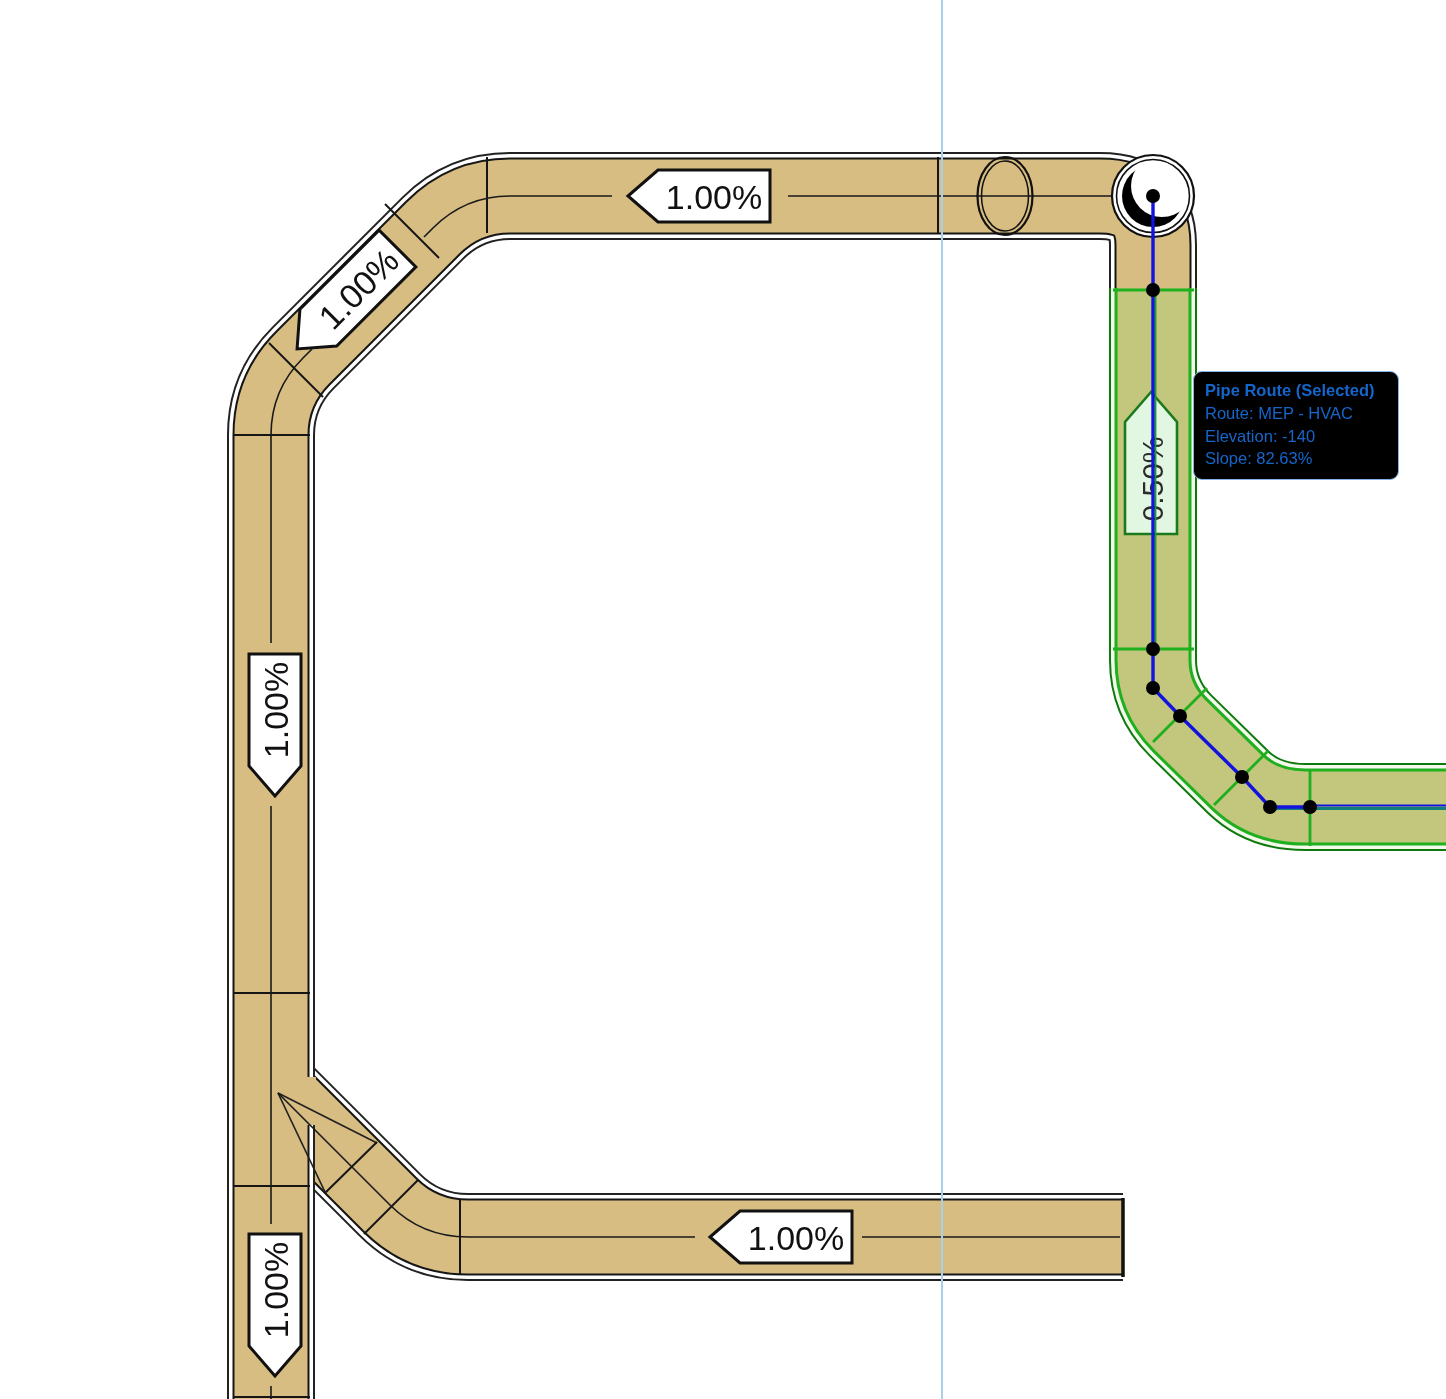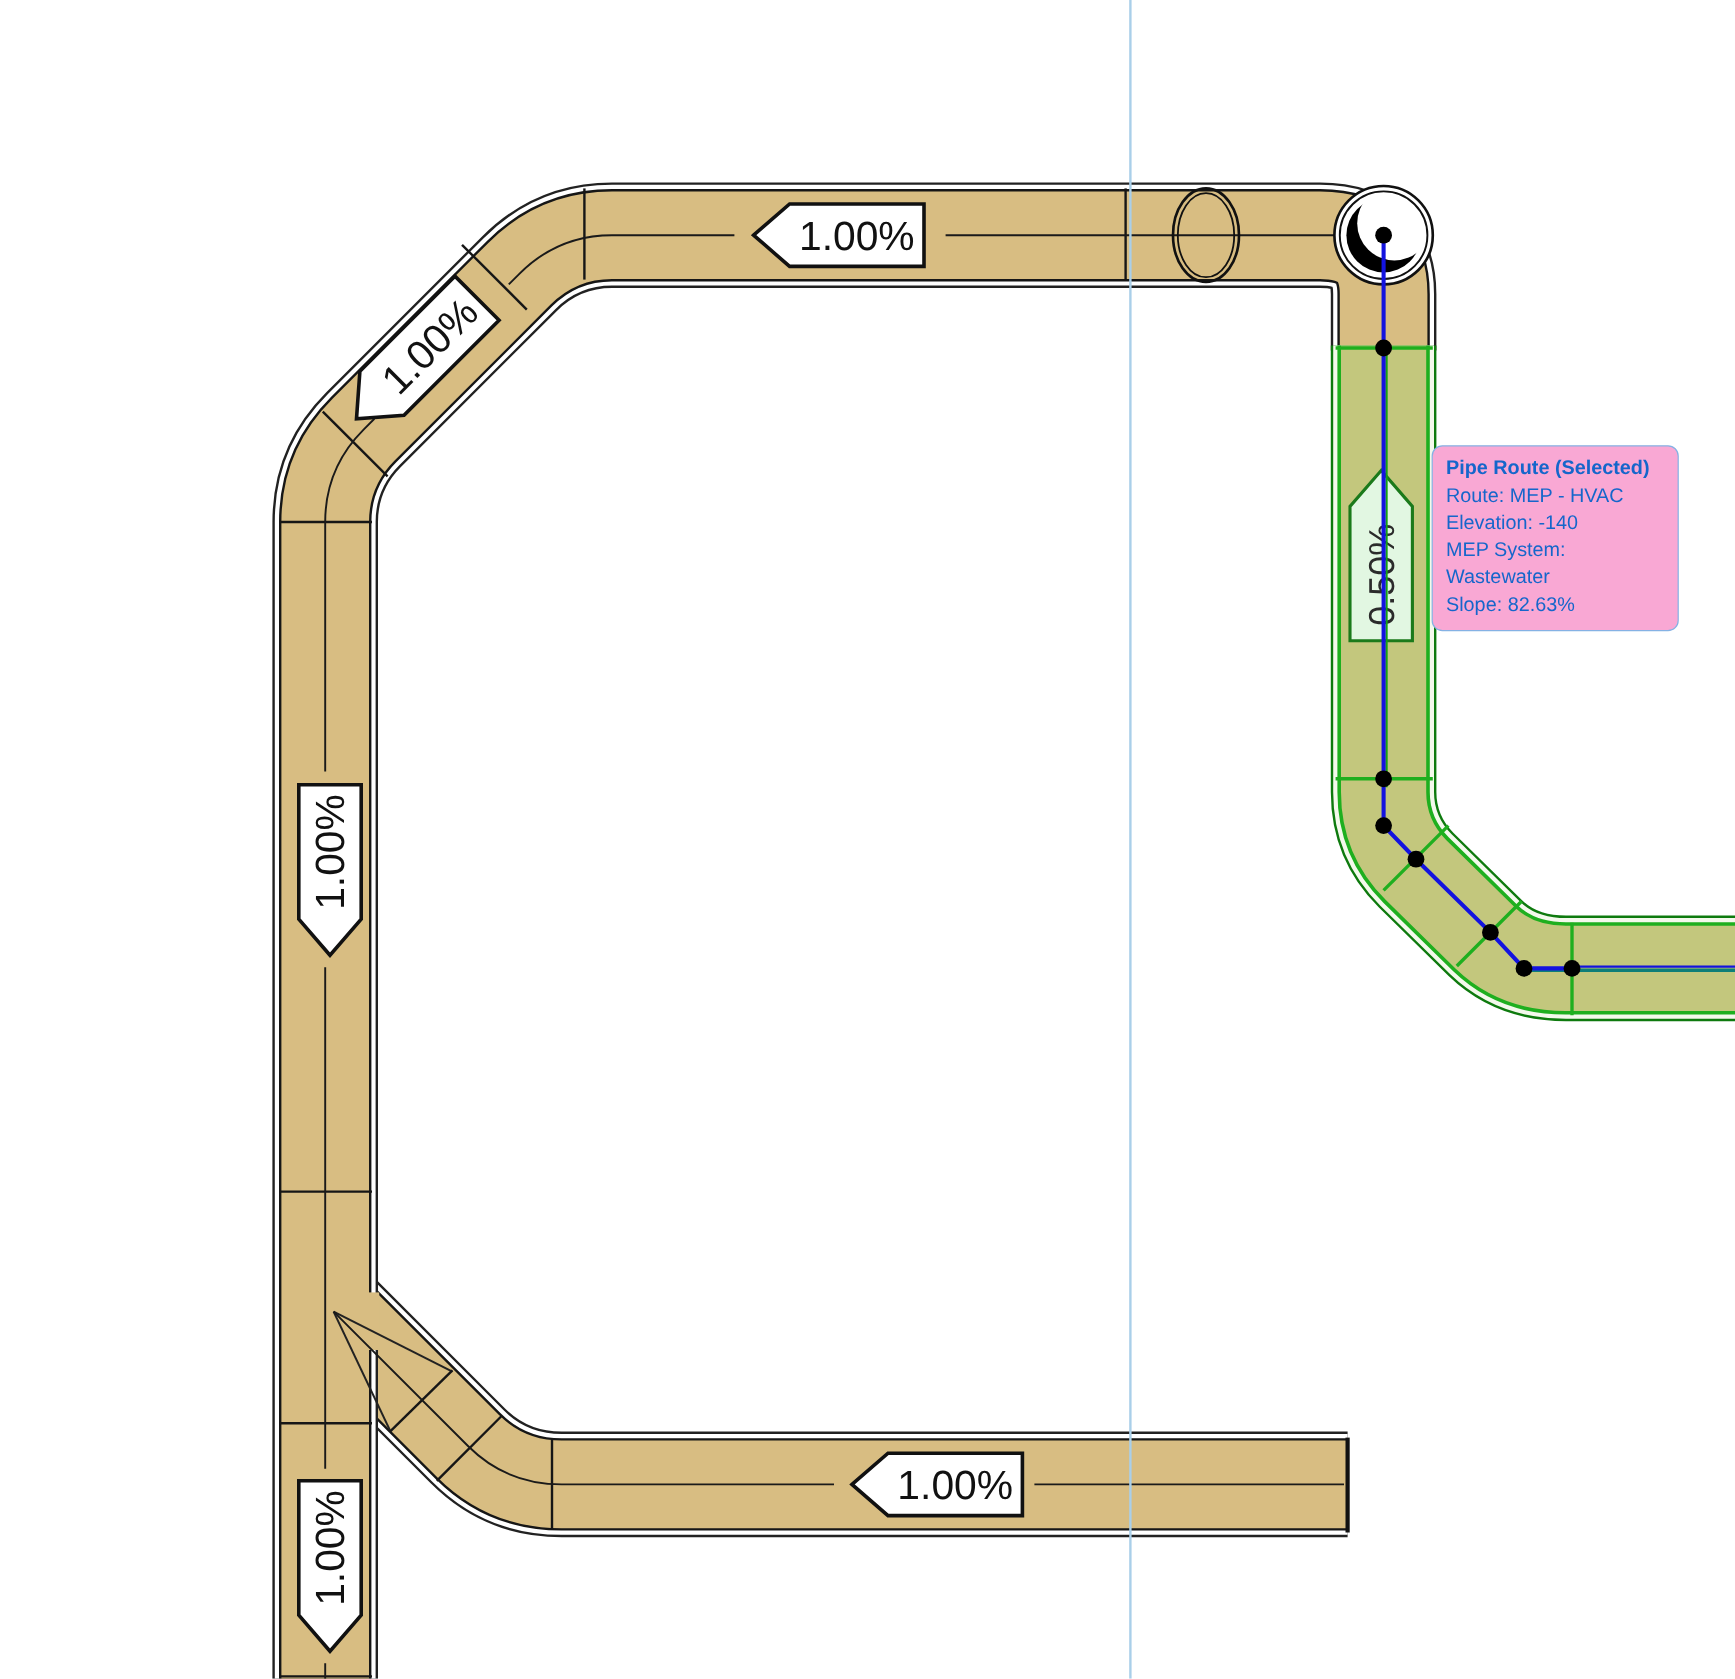--- a/index.html
+++ b/index.html
@@ -2,21 +2,21 @@
 <html><head>
 <meta charset="utf-8">
 <style>
   html,body{margin:0;padding:0;background:#fff;width:1446px;height:1399px;overflow:hidden;
     font-family:"Liberation Sans",sans-serif;}
   .stage{position:relative;width:1446px;height:1399px;padding-left:32px;}
   svg{position:absolute;left:0;top:0;}
   svg text{font-family:"Liberation Sans",sans-serif;}
   .tooltip{
     position:absolute;left:1193px;top:371px;width:182px;
-    background:#f9a8d4;border:1.5px solid #85B2E4;border-radius:9px;
+    background:#000000;border:1.5px solid #85B2E4;border-radius:9px;
     padding:7px 11px 9px 11px;color:#1566CB;font-size:16.5px;line-height:1.38;
     box-sizing:content-box;
   }
   .tooltip .tt-title{font-weight:bold;}
 </style>
 </head>
 <body>
 
 <div class="stage">
 <svg width="1446" height="1399" viewBox="0 0 1446 1399">
@@ -145,16 +145,15 @@
     <circle cx="1310" cy="807" r="7"></circle>
   </g>
 
   <line x1="942" y1="0" x2="942" y2="1399" stroke="#A9CFE9" stroke-width="2"></line>
 </svg>
 
   <div class="tooltip">
     <div class="tt-title">Pipe Route (Selected)</div>
     <div>Route: MEP - HVAC</div>
     <div>Elevation: -140</div>
-    <div>MEP System: Wastewater</div>
     <div>Slope: 82.63%</div>
   </div>
 </div>
 
 </body></html>

